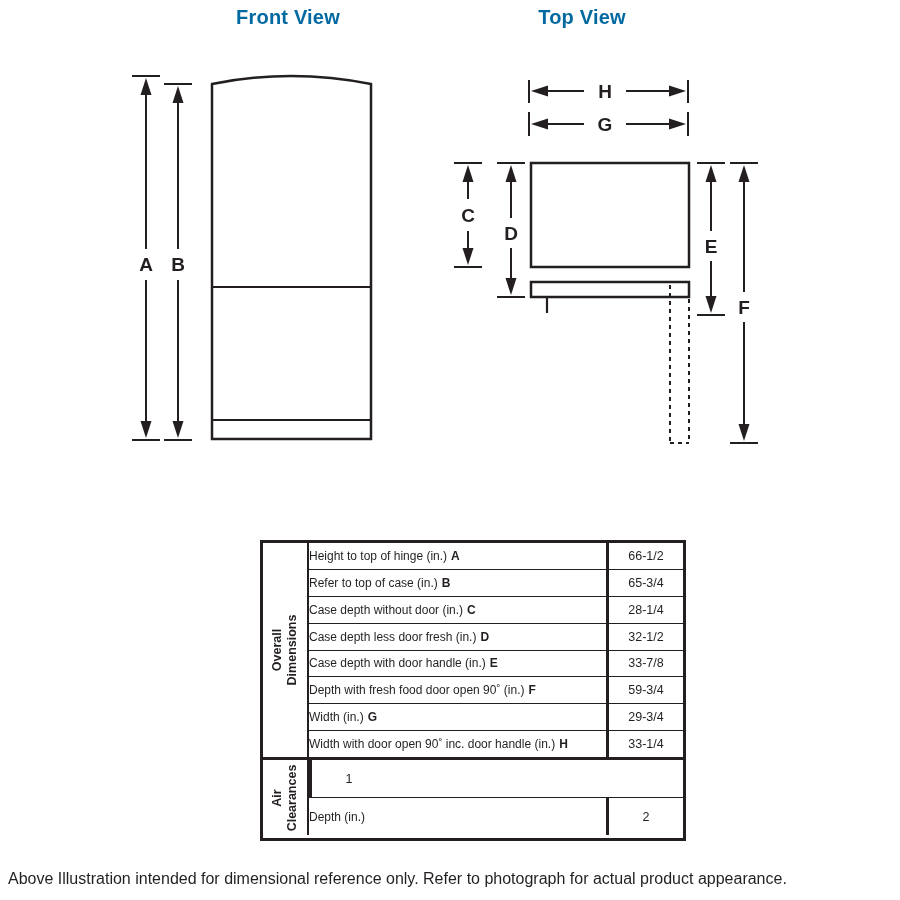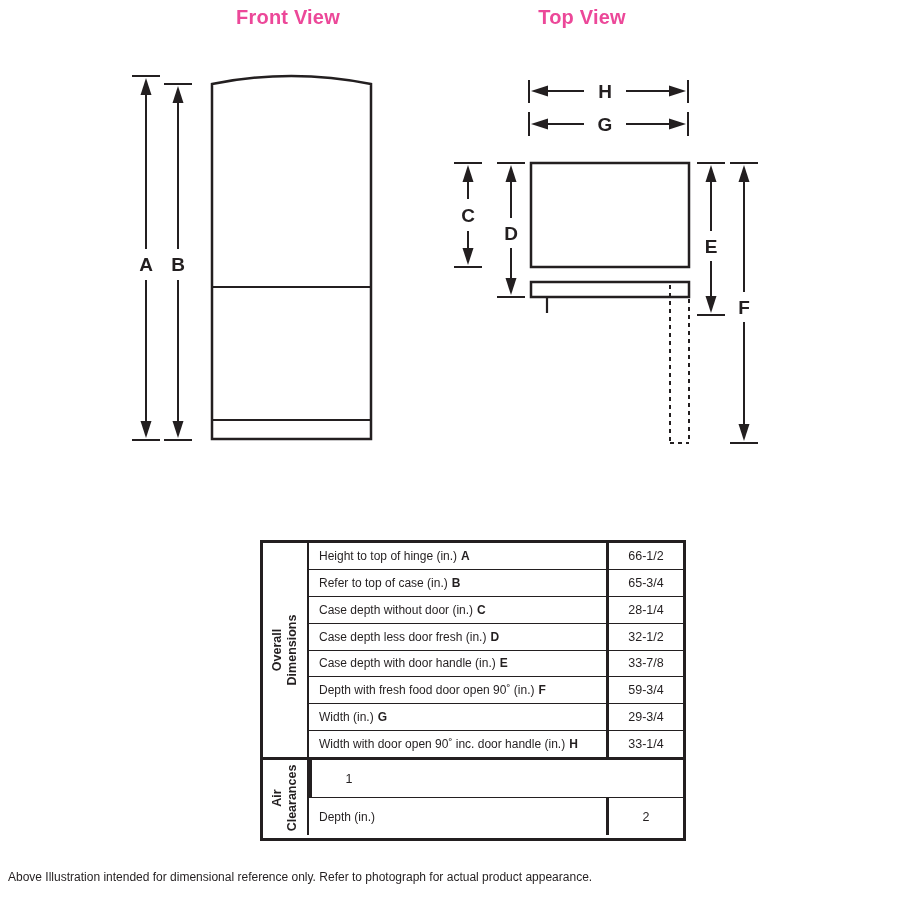--- a/index.html
+++ b/index.html
@@ -14,21 +14,21 @@
   }
   .stage { position: relative; width: 900px; height: 900px; background: #fff; }
 
   .view-title {
     position: absolute;
     top: 6px;
     width: 220px;
     text-align: center;
     font-size: 20px;
     font-weight: bold;
-    color: #ec4899;
+    color: #0369a1;
     letter-spacing: 0.2px;
   }
   #front-title { left: 178px; }
   #top-title   { left: 472px; }
 
   svg text.dim-label {
     font-family: "Liberation Sans", "DejaVu Sans", sans-serif;
     font-size: 19px;
     font-weight: bold;
     fill: #231f20;
@@ -71,21 +71,20 @@
     flex: 1;
     display: flex;
     box-sizing: border-box;
     border-bottom: 1.5px solid #231f20;
   }
   .trow:last-child { border-bottom: none; }
   .desc-cell {
     flex: 1;
     display: flex;
     align-items: center;
-    padding-left: 10px;
     font-size: 12px;
     color: #231f20;
     white-space: nowrap;
     overflow: hidden;
     box-sizing: border-box;
   }
   .desc-cell b { margin-left: 4px; font-weight: bold; }
   .val-cell {
     flex: 0 0 77px;
     width: 77px;
@@ -96,21 +95,21 @@
     font-size: 12.5px;
     font-weight: normal;
     box-sizing: border-box;
   }
 
   .footer-note {
     position: absolute;
     left: 8px;
     top: 870px;
     width: 890px;
-    font-size: 12px;
+    font-size: 16px;
     color: #231f20;
     white-space: nowrap;
   }
 </style>
 </head>
 <body>
 
 <div class="stage">
 
   <div class="view-title" id="front-title">Front View</div>

